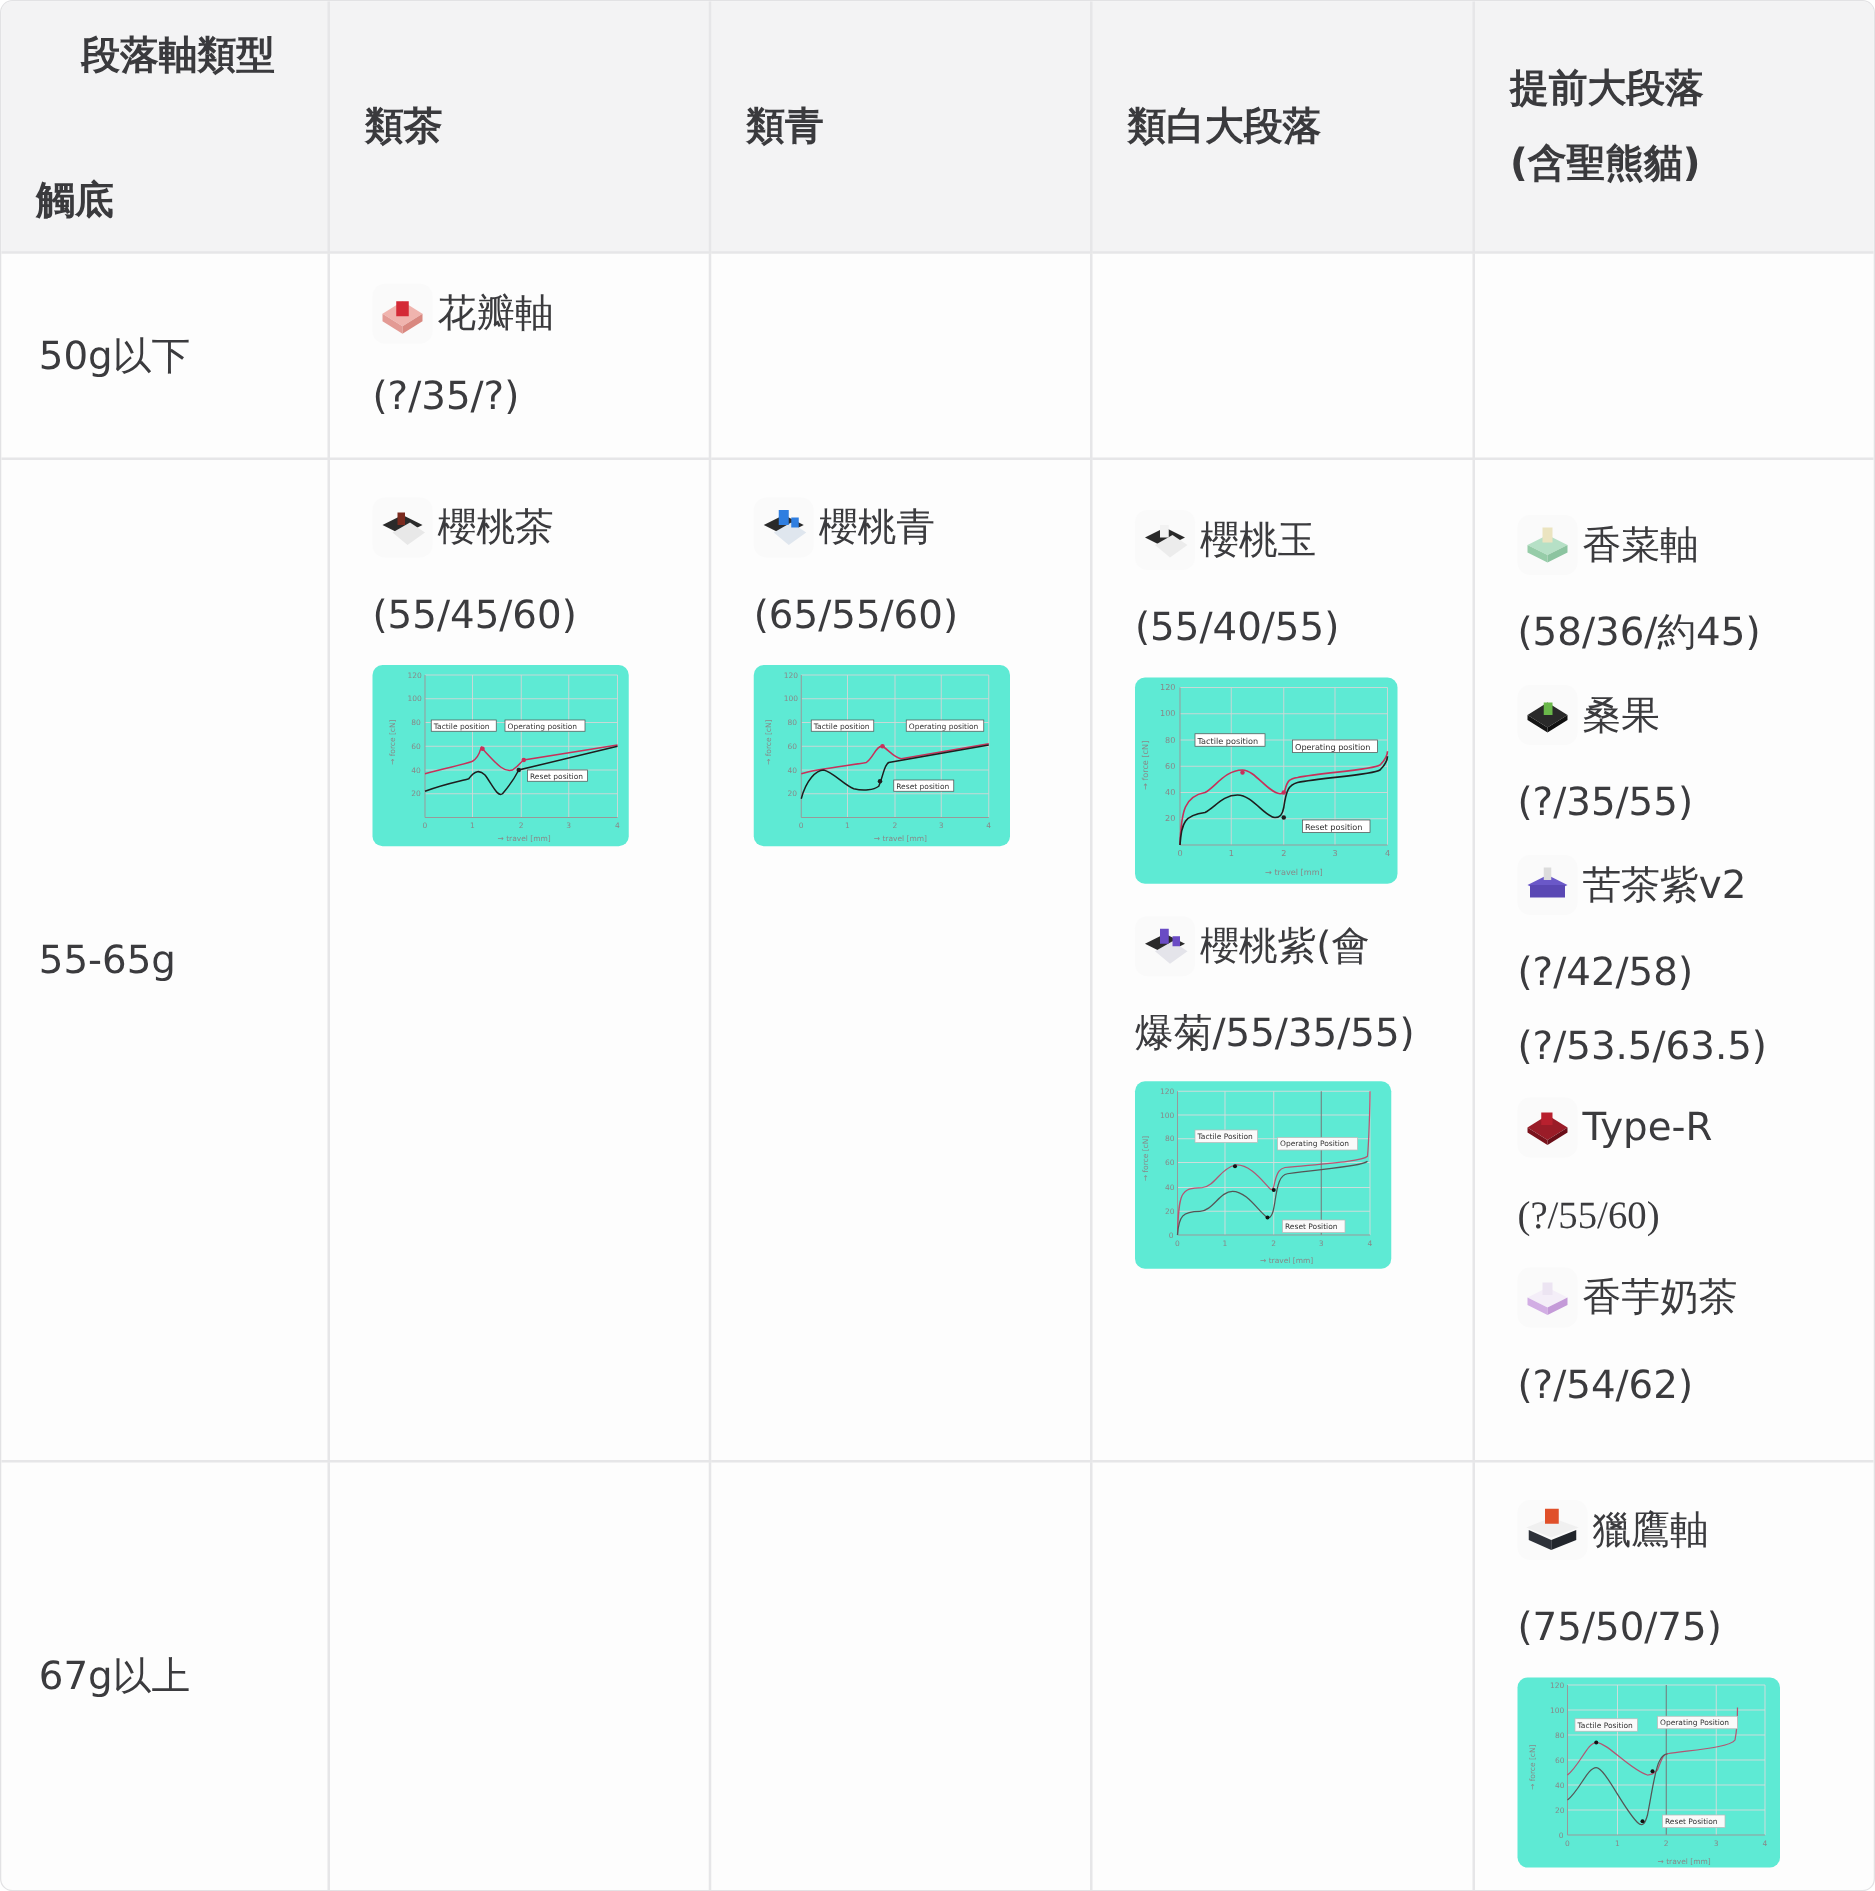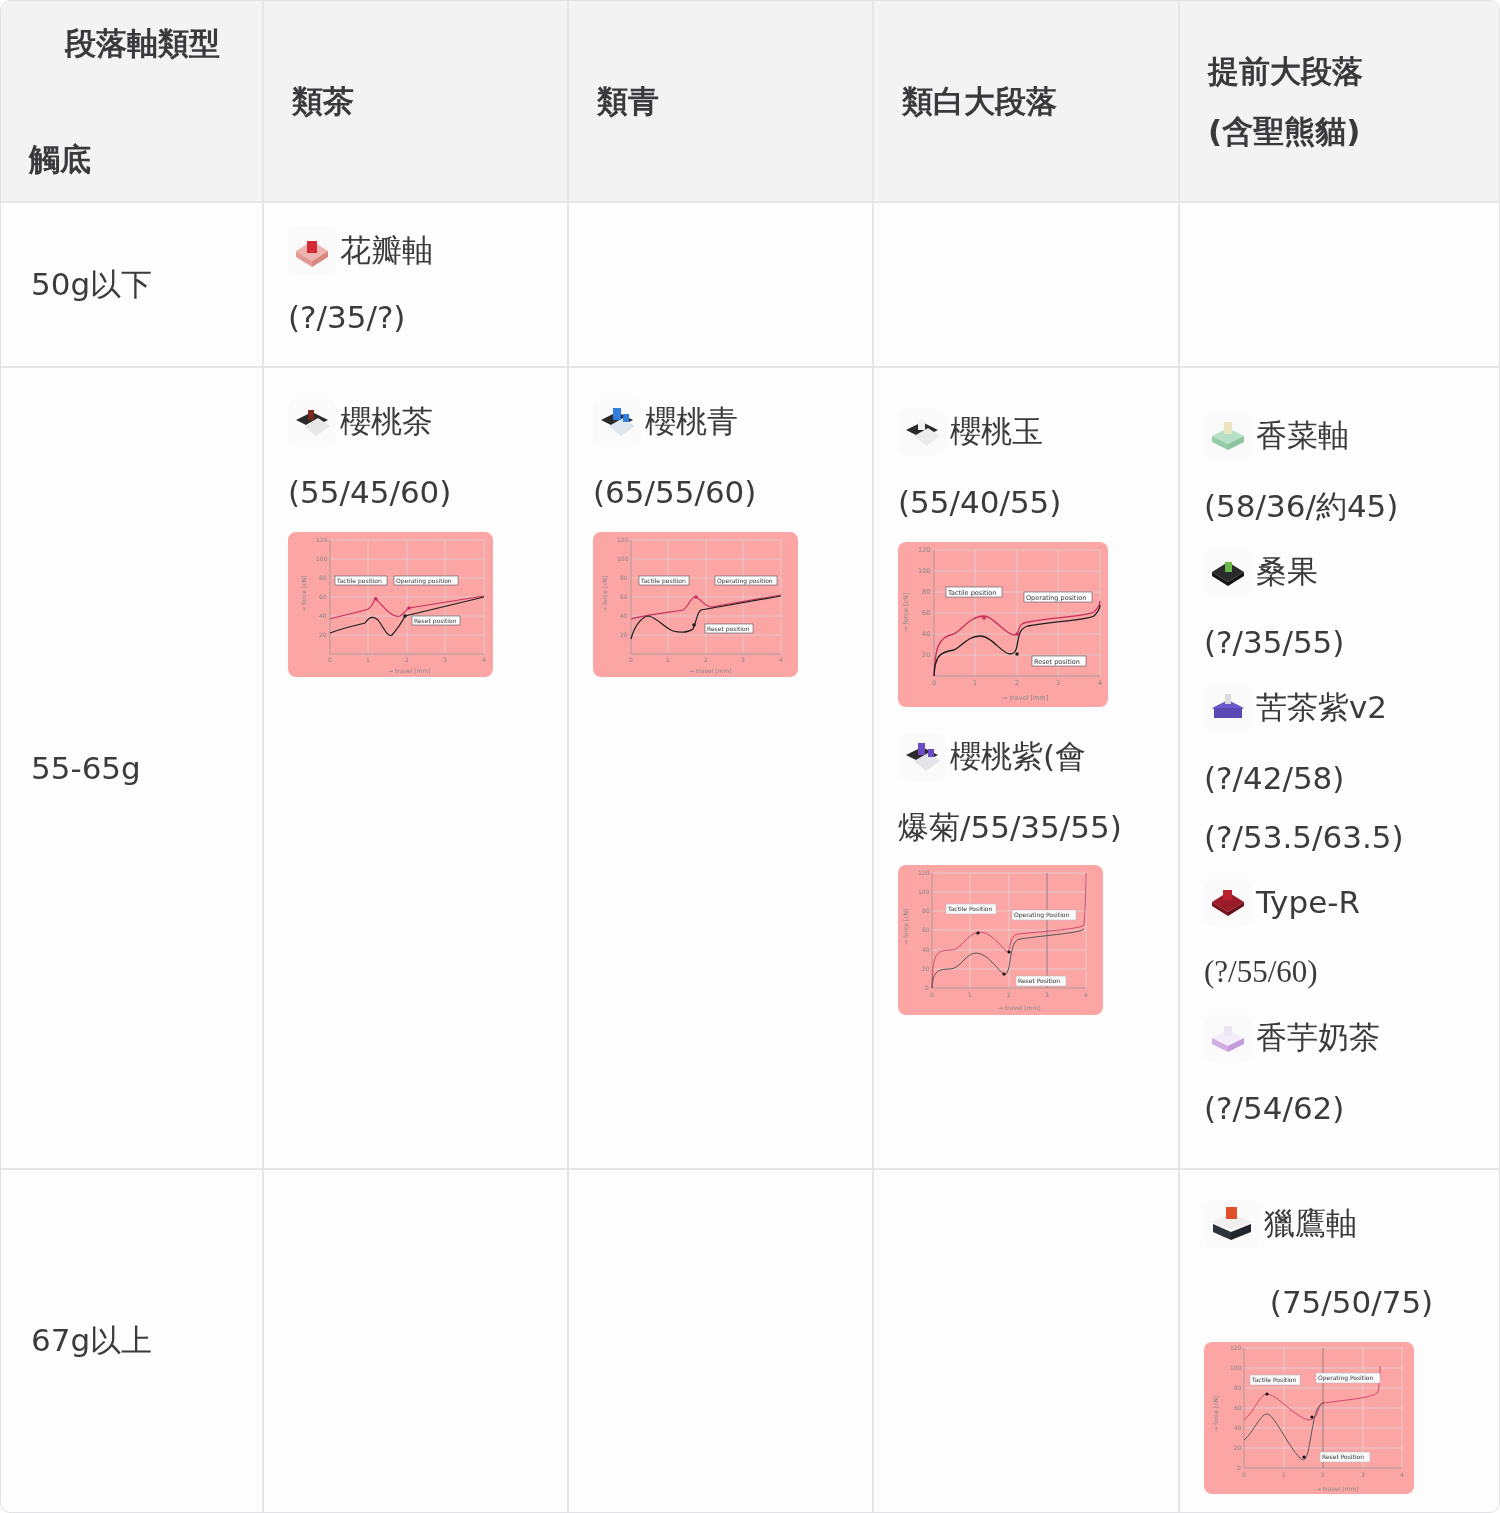--- a/index.html
+++ b/index.html
@@ -12,26 +12,26 @@
   th:first-child, td:first-child { border-left: none; }
   th:last-child, td:last-child { border-right: none; }
   tr:last-child td { border-bottom: none; }
   thead th { background: #f3f3f4; height: 200px; font-weight: bold; font-size: 31px; color: #3a3a3d; }
   .hdr { padding-left: 28px; line-height: 60px; }
   .corner { position: relative; height: 200px; }
   .corner .top { position: absolute; left: 64px; top: 22px; }
   .corner .bot { position: absolute; left: 28px; top: 138px; }
   td { font-size: 31px; }
   .rowlabel { padding-left: 30px; }
-  .cell { padding-left: 24px; position: relative; }
+  .cell { padding-left: 34px; position: relative; }
   .top-aligned { vertical-align: top; margin-top: 32px; }
   .switch-line { display: flex; align-items: center; height: 64px; }
   .thumb { width: 48px; height: 48px; border-radius: 10px; background: #fafafa; margin-right: 4px; display: inline-flex; align-items: center; justify-content: center; }
   .spec { height: 68px; line-height: 68px; white-space: nowrap; }
-  .chart { background: #fca5a5; border-radius: 8px; display: block; }
+  .chart { background: #5eead4; border-radius: 8px; display: block; }
   .chart svg { display: block; }
 </style>
 </head>
 <body>
 
 <div class="table-wrap">
 <table>
   <colgroup>
         <col class="c0">
         <col class="c1">
@@ -409,21 +409,21 @@
           <span class="thumb" style="width:56px;">
             <svg width="50" height="40" viewBox="0 0 50 40">
                   <polygon points="4,18 24,10 46,18 24,26" fill="#f0f0f0"></polygon>
                   <polygon points="6,20 24,28 24,36 6,28" fill="#2e323a"></polygon>
                   <polygon points="44,20 24,28 24,36 44,28" fill="#22262c"></polygon>
                   <rect x="19" y="3" width="11" height="12" fill="#e0502a"></rect>
                 </svg>
           </span>
           <span>獵鷹軸</span>
         </div>
-        <div class="spec" style="margin-top:6px;height:80px;line-height:80px;text-align:center;">(75/50/75)</div>
+        <div class="spec" style="margin-top:6px;height:80px;line-height:80px;">(75/50/75)</div>
         <div class="chart" style="width:210px;height:152px;">
           <svg width="210" height="152" viewBox="0 0 210 152">
             <g stroke="#dcdcdc" stroke-width="0.7">
               <line x1="40" y1="6" x2="198" y2="6"></line>
                   <line x1="40" y1="26" x2="198" y2="26"></line>
                   <line x1="40" y1="46" x2="198" y2="46"></line>
                   <line x1="40" y1="66" x2="198" y2="66"></line>
                   <line x1="40" y1="86" x2="198" y2="86"></line>
                   <line x1="40" y1="106" x2="198" y2="106"></line>
               <line x1="80" y1="6" x2="80" y2="126"></line>

